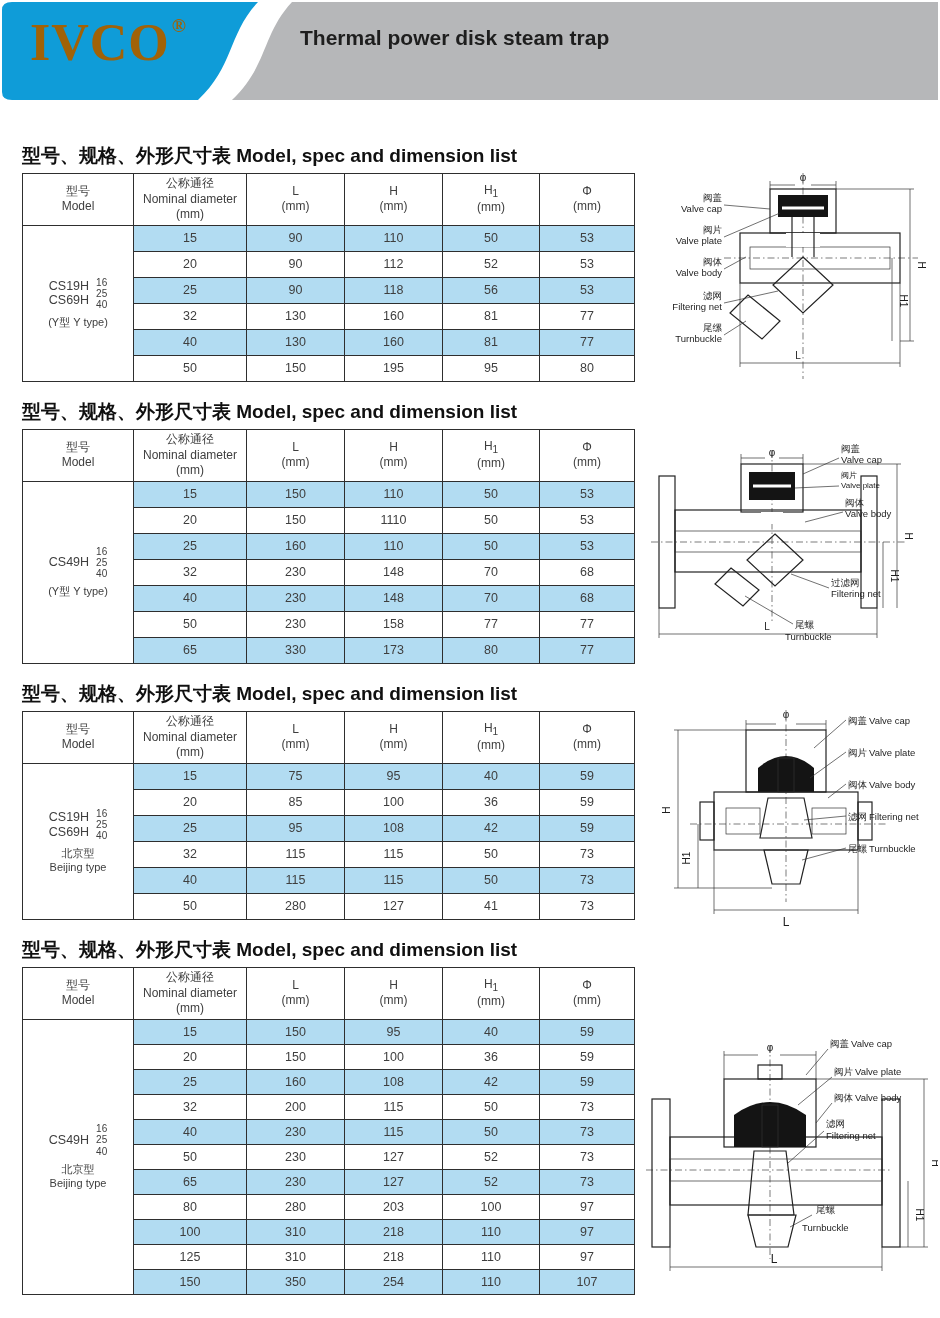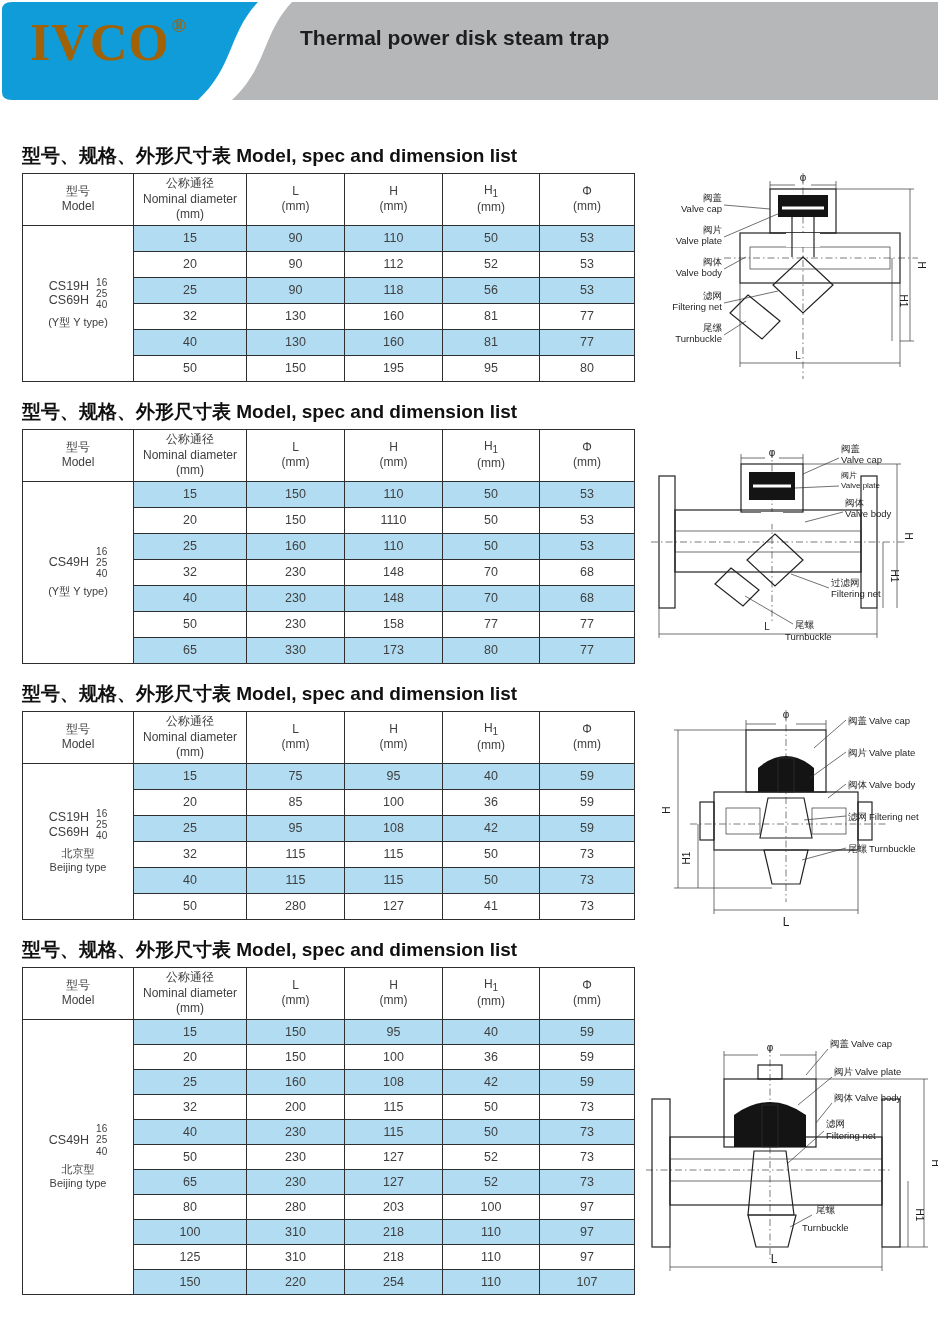--- a/index.html
+++ b/index.html
@@ -432,21 +432,21 @@
         </tr>
         <tr class="row-white">
           <td>125</td>
           <td>310</td>
           <td>218</td>
           <td>110</td>
           <td>97</td>
         </tr>
         <tr class="row-blue">
           <td>150</td>
-          <td>220</td>
+          <td>350</td>
           <td>254</td>
           <td>110</td>
           <td>107</td>
         </tr>
       </tbody>
   </table>
 </div>
 
 <div class="diagram" style="left:648px;top:165px;">
 <svg width="288" height="222" viewBox="0 0 288 222">

